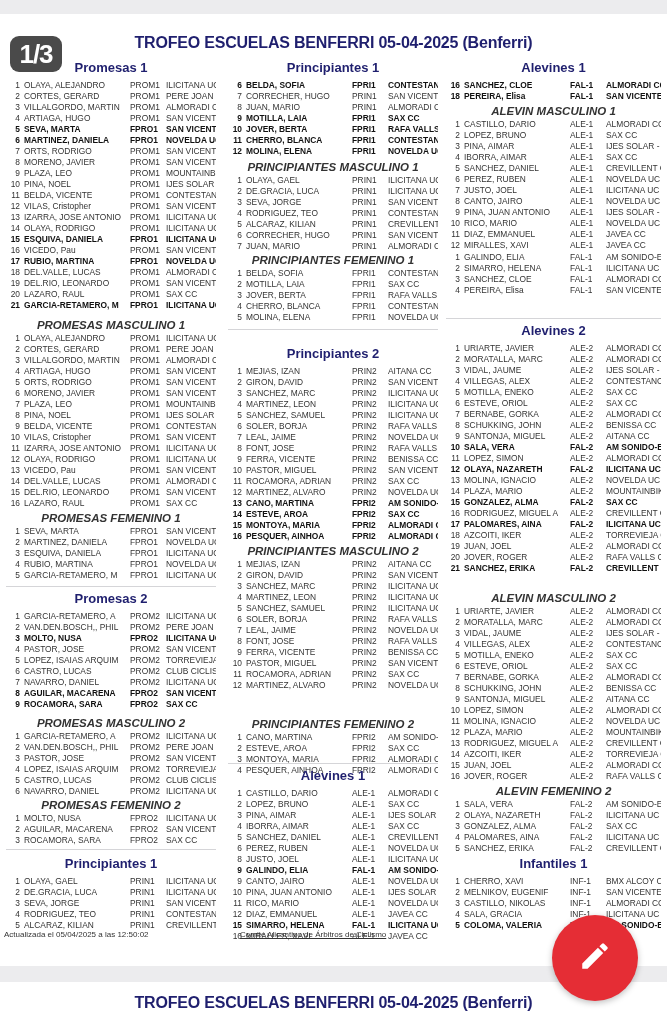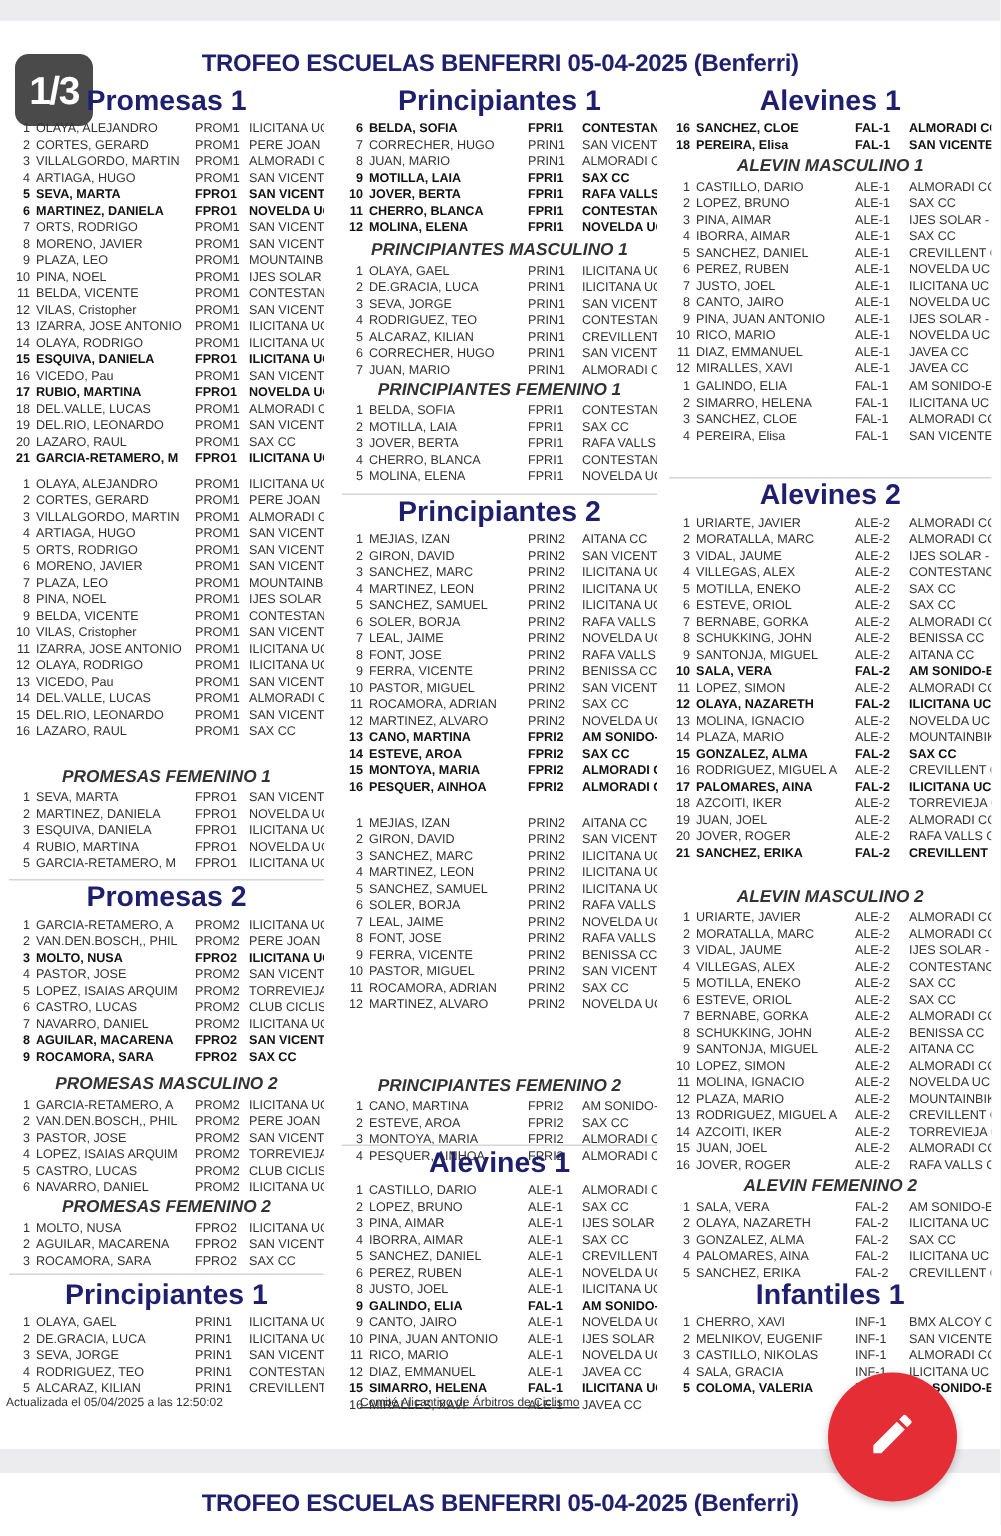--- a/index.html
+++ b/index.html
@@ -16,34 +16,34 @@
   .page2 {
     position: absolute; left: 0; top: 982px; width: 667px; height: 60px;
     background: #ffffff;
   }
   .title {
     position: absolute; left: 0; width: 667px; text-align: center;
     font-family: "Liberation Sans", sans-serif; font-weight: bold;
     color: #1f1f6e; font-size: 16px; letter-spacing: -0.2px;
   }
   .page-badge {
-    position: absolute; left: 10px; top: 22px; width: 52px; height: 48px;
+    position: absolute; left: 10px; top: 22px; width: 52px; height: 36px;
     background: #4a4a4a; border-radius: 9px; color: #fff;
     font-family: "Liberation Sans", sans-serif; font-weight: bold; font-size: 26px;
     display: flex; align-items: center; justify-content: center; letter-spacing: -1px;
   }
   .col { position: absolute; top: 0; }
   .col1 { left: 6px; width: 210px; }
   .col2 { left: 228px; width: 210px; }
   .col3 { left: 446px; width: 215px; }
 
   .section { position: absolute; left: 0; width: 100%; }
   .cat-title {
     text-align: center; font-weight: bold; color: #1f1f6e;
-    font-size: 19px; height: 20px; line-height: 20px; margin-bottom: 2px;
+    font-size: 13px; height: 20px; line-height: 20px; margin-bottom: 2px;
   }
   .sub-title {
     text-align: center; font-weight: bold; font-style: italic; color: #333;
     font-size: 11.5px; height: 16px; line-height: 16px;
   }
   .row {
     display: flex; font-size: 8.4px; height: 11px; line-height: 11px;
     color: #333; white-space: nowrap; overflow: hidden;
   }
   .row.b { font-weight: bold; color: #111; }
@@ -198,20 +198,21 @@
           <span class="club">SAX CC</span>
         </div>
         <div class="row b">
           <span class="pos">21</span>
           <span class="name">GARCIA-RETAMERO, M</span>
           <span class="cat">FPRO1</span>
           <span class="club">ILICITANA UC</span>
         </div>
       </div>
       <div class="section" style="top: 303px;">
+        <div class="sub-title">PROMESAS MASCULINO 1</div>
         <div class="row">
           <span class="pos">1</span>
           <span class="name">OLAYA, ALEJANDRO</span>
           <span class="cat">PROM1</span>
           <span class="club">ILICITANA UC</span>
         </div>
         <div class="row">
           <span class="pos">2</span>
           <span class="name">CORTES, GERARD</span>
           <span class="cat">PROM1</span>
@@ -605,21 +606,21 @@
           <span class="cat">FPRI1</span>
           <span class="club">CONTESTANO CC</span>
         </div>
         <div class="row">
           <span class="pos">5</span>
           <span class="name">MOLINA, ELENA</span>
           <span class="cat">FPRI1</span>
           <span class="club">NOVELDA UC</span>
         </div>
       </div>
-      <div class="section" style="top: 318px;">
+      <div class="section" style="top: 330px;">
         <div class="cat-title">Principiantes 2</div>
         <div class="row">
           <span class="pos">1</span>
           <span class="name">MEJIAS, IZAN</span>
           <span class="cat">PRIN2</span>
           <span class="club">AITANA CC</span>
         </div>
         <div class="row">
           <span class="pos">2</span>
           <span class="name">GIRON, DAVID</span>
@@ -705,20 +706,21 @@
           <span class="club">ALMORADI CC</span>
         </div>
         <div class="row b">
           <span class="pos">16</span>
           <span class="name">PESQUER, AINHOA</span>
           <span class="cat">FPRI2</span>
           <span class="club">ALMORADI CC</span>
         </div>
       </div>
       <div class="section" style="top: 529px;">
+        <div class="sub-title">PRINCIPIANTES MASCULINO 2</div>
         <div class="row">
           <span class="pos">1</span>
           <span class="name">MEJIAS, IZAN</span>
           <span class="cat">PRIN2</span>
           <span class="club">AITANA CC</span>
         </div>
         <div class="row">
           <span class="pos">2</span>
           <span class="name">GIRON, DAVID</span>
           <span class="cat">PRIN2</span>

